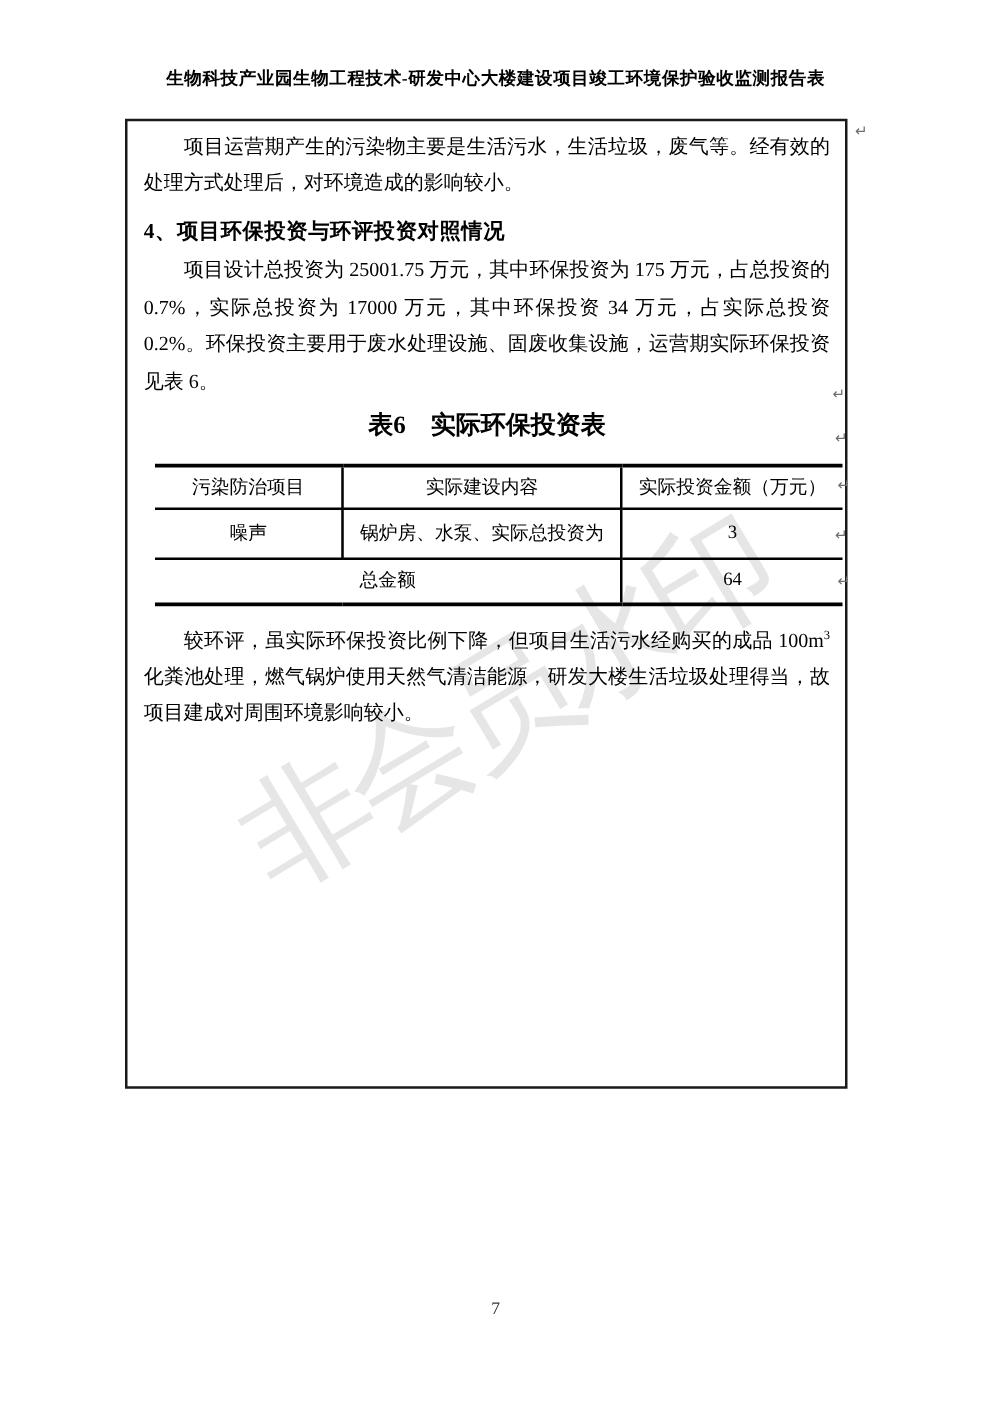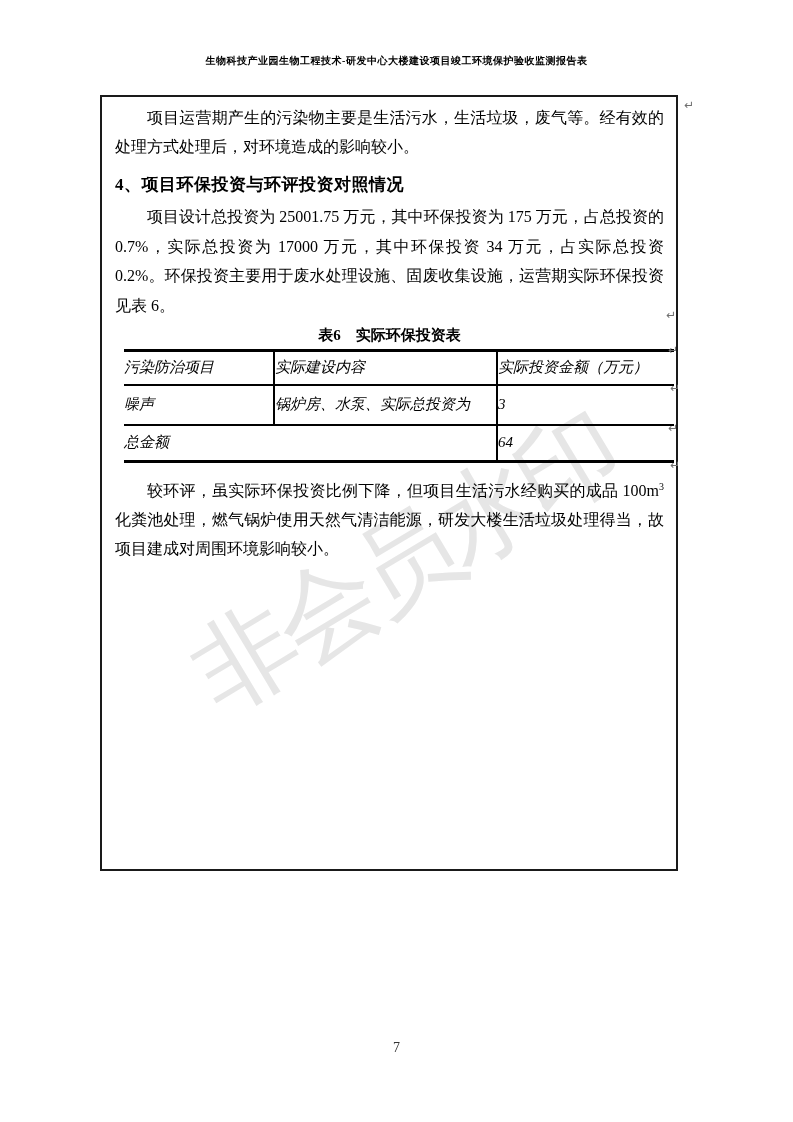--- a/index.html
+++ b/index.html
@@ -12,21 +12,21 @@
     font-family: "Liberation Serif", "DejaVu Serif", serif;
     color: #000000;
     overflow: hidden;
   }
   .doc-title {
     position: absolute;
     top: 54px;
     left: 0;
     width: 100%;
     text-align: center;
-    font-size: 10px;
+    font-size: 14px;
     font-weight: bold;
     letter-spacing: 0.5px;
     z-index: 2;
   }
   .watermark {
     position: absolute;
     left: 168px;
     top: 505px;
     width: 480px;
     height: 110px;
@@ -62,30 +62,30 @@
   .section-heading {
     margin-top: 12px;
     font-size: 17px;
     font-weight: bold;
     letter-spacing: 0.5px;
   }
   .para2 { margin-top: 6px; line-height: 29.5px; }
   .table-caption {
     margin-top: 6px;
     text-align: center;
-    font-size: 15px;
+    font-size: 20px;
     font-weight: bold;
   }
   table.inv-table {
     border-collapse: collapse;
     width: 550px;
     margin-left: 9px;
-    margin-top: 4px;
+    margin-top: 18px;
+    text-align: center;
     font-size: 15px;
-    font-style: italic;
   }
   table.inv-table td, table.inv-table th {
     font-weight: normal;
     padding: 0;
     vertical-align: middle;
   }
   .col1 { width: 150px; }
   .col2 { width: 223px; }
   .col3 { width: 177px; }
   tr.t-head td { height: 34px; border-top: 3px solid #000; border-bottom: 2px solid #000; }

